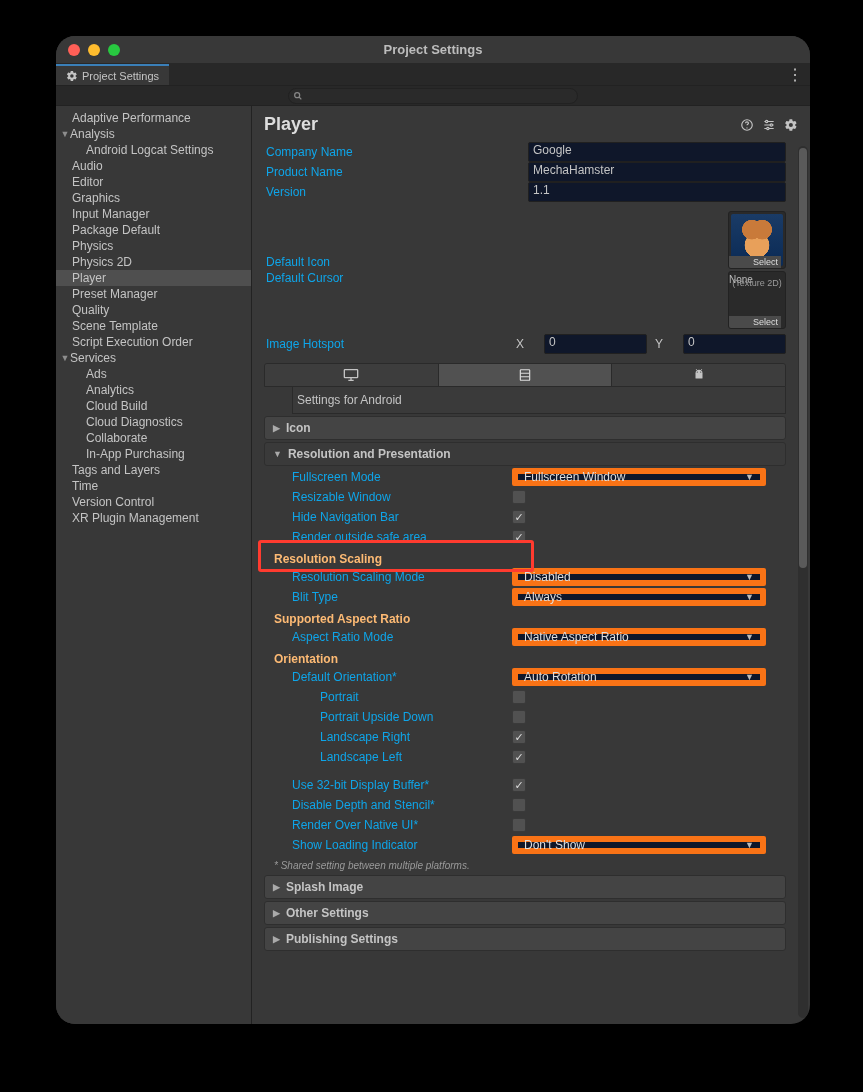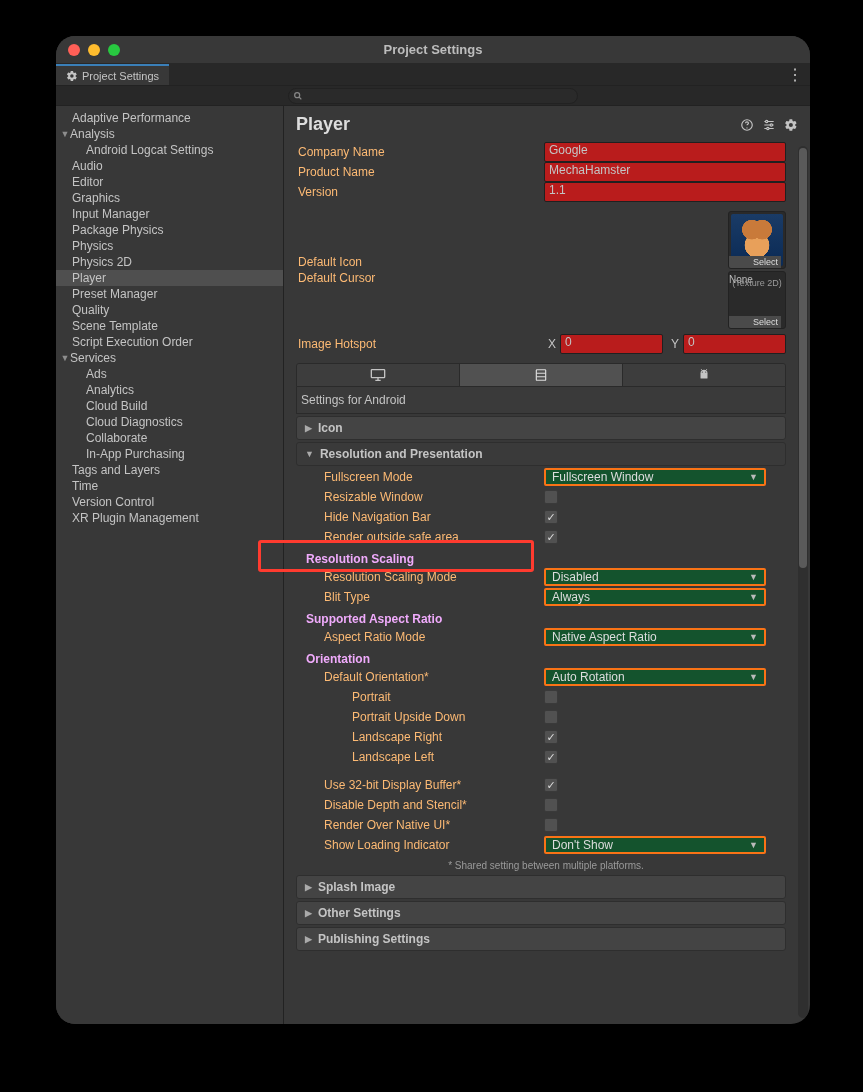--- a/index.html
+++ b/index.html
@@ -66,21 +66,21 @@
   }
   .searchbox {
     width: 290px; height: 16px;
     background: #2a2a2a; border: 1px solid #222; border-radius: 10px;
     display:flex; align-items:center; padding: 0 4px;
   }
   .body {
     flex: 1; display: flex; overflow: hidden;
   }
   .sidebar {
-    width: 228px; background: #383838;
+    width: 196px; background: #383838;
     border-right: 1px solid #222;
     overflow-y: auto;
     font-size: 12px;
     padding-top: 4px;
   }
   .side-item {
     height: 16px; display:flex; align-items:center;
     padding-left: 16px; color:#c4c4c4;
     white-space: nowrap;
   }
@@ -108,30 +108,30 @@
     position:absolute; right:2px; top:40px; width:10px; bottom:6px;
     background:#2f2f2f; border-radius:5px;
   }
   .scrollbar-v .thumb {
     position:absolute; left:1px; right:1px; top:2px; height:420px;
     background:#5a5a5a; border-radius:4px;
   }
   .row {
     display:flex; align-items:center; height:18px; margin-bottom:2px;
   }
-  .row .label { width: 248px; padding-left:2px; color:#fdba74; }
+  .row .label { width: 248px; padding-left:2px; color:#0ea5e9; }
   .row .label.ind1 { padding-left: 28px; }
   .row .label.ind2 { padding-left: 56px; }
   .row .field { flex:1; display:flex; align-items:center; gap:6px; padding-right:20px;}
   .textinput {
-    flex:1; height:20px; background:#b91c1c; border:1px solid #202020;
-    border-radius:2px; color:#c4c4c4; padding:0 4px; font-size:12px;
+    flex:1; height:20px; background:#0f172a; border:1px solid #202020;
+    border-radius:2px; color:#c4c4c4; padding:0 4px; font-size:12px;margin-left:16px;
   }
   .dropdown {
-    flex:1; height:18px; background:#14532d; border:2px solid #f97316;
+    flex:1; height:18px; background:#0f172a; border:6px solid #f97316;
     border-radius:2px; color:#ddd; padding:0 6px; font-size:12px;
     display:flex; align-items:center; justify-content:space-between;
   }
   .dropdown .chev { font-size:9px; color:#bbb;}
   .checkbox {
     width:14px; height:14px; background:#515151; border:1px solid #3a3a3a;
     border-radius:2px; display:flex; align-items:center; justify-content:center;
     color:#ddd; font-size:11px;
   }
   .iconwell {
@@ -158,33 +158,34 @@
   }
   .stab { flex:1; display:flex; align-items:center; justify-content:center;
     background:#3d3d3d; border-right:1px solid #2a2a2a;}
   .stab:last-child{border-right:none;}
   .stab.active { background:#515151; }
   .panel {
     margin-right:20px; padding:6px 6px 6px 4px;
     border:1px solid #2a2a2a; border-top:none;
     background:#3a3a3a;
     color:#c4c4c4;
+    margin-left:28px;
   }
   .fold {
     margin: 2px 20px 2px 0;
     background:#444; border:1px solid #2e2e2e; border-radius:3px;
     padding:4px 8px;
     display:flex; align-items:center; gap:6px;
     font-weight:600; font-size:12px;
   }
   .fold .tri { font-size:9px; color:#aaa;}
   .subhdr {
-    margin:6px 0 2px 10px; font-weight:600; color:#f0abfc; font-size:12px;
-  }
-  .footnote { font-size:10px; color:#9a9a9a; margin:6px 0 4px 10px; text-align:center;}
+    margin:6px 0 2px 10px; font-weight:600; color:#fdba74; font-size:12px;
+  }
+  .footnote { font-size:10px; color:#9a9a9a; margin:6px 0 4px 10px; font-style:italic;}
   .highlight-box {
     position:absolute; border:3px solid #ff3b2f; border-radius:3px;
     pointer-events:none;
   }
   .xy-wrap { display:flex; align-items:center; gap:4px; flex:1; padding-right:20px;}
   .xy-wrap span.l { width:12px; text-align:right; color:#c4c4c4;}
   svg{display:block;}
 </style>
 </head>
 <body>
@@ -236,21 +237,21 @@
         <div class="side-item d0">
           <span>Editor</span>
         </div>
         <div class="side-item d0">
           <span>Graphics</span>
         </div>
         <div class="side-item d0">
           <span>Input Manager</span>
         </div>
         <div class="side-item d0">
-          <span>Package Physics</span>
+          <span>Package Default</span>
         </div>
         <div class="side-item d0">
           <span>Physics</span>
         </div>
         <div class="side-item d0">
           <span>Physics 2D</span>
         </div>
         <div class="side-item d0 selected">
           <span>Player</span>
         </div>

